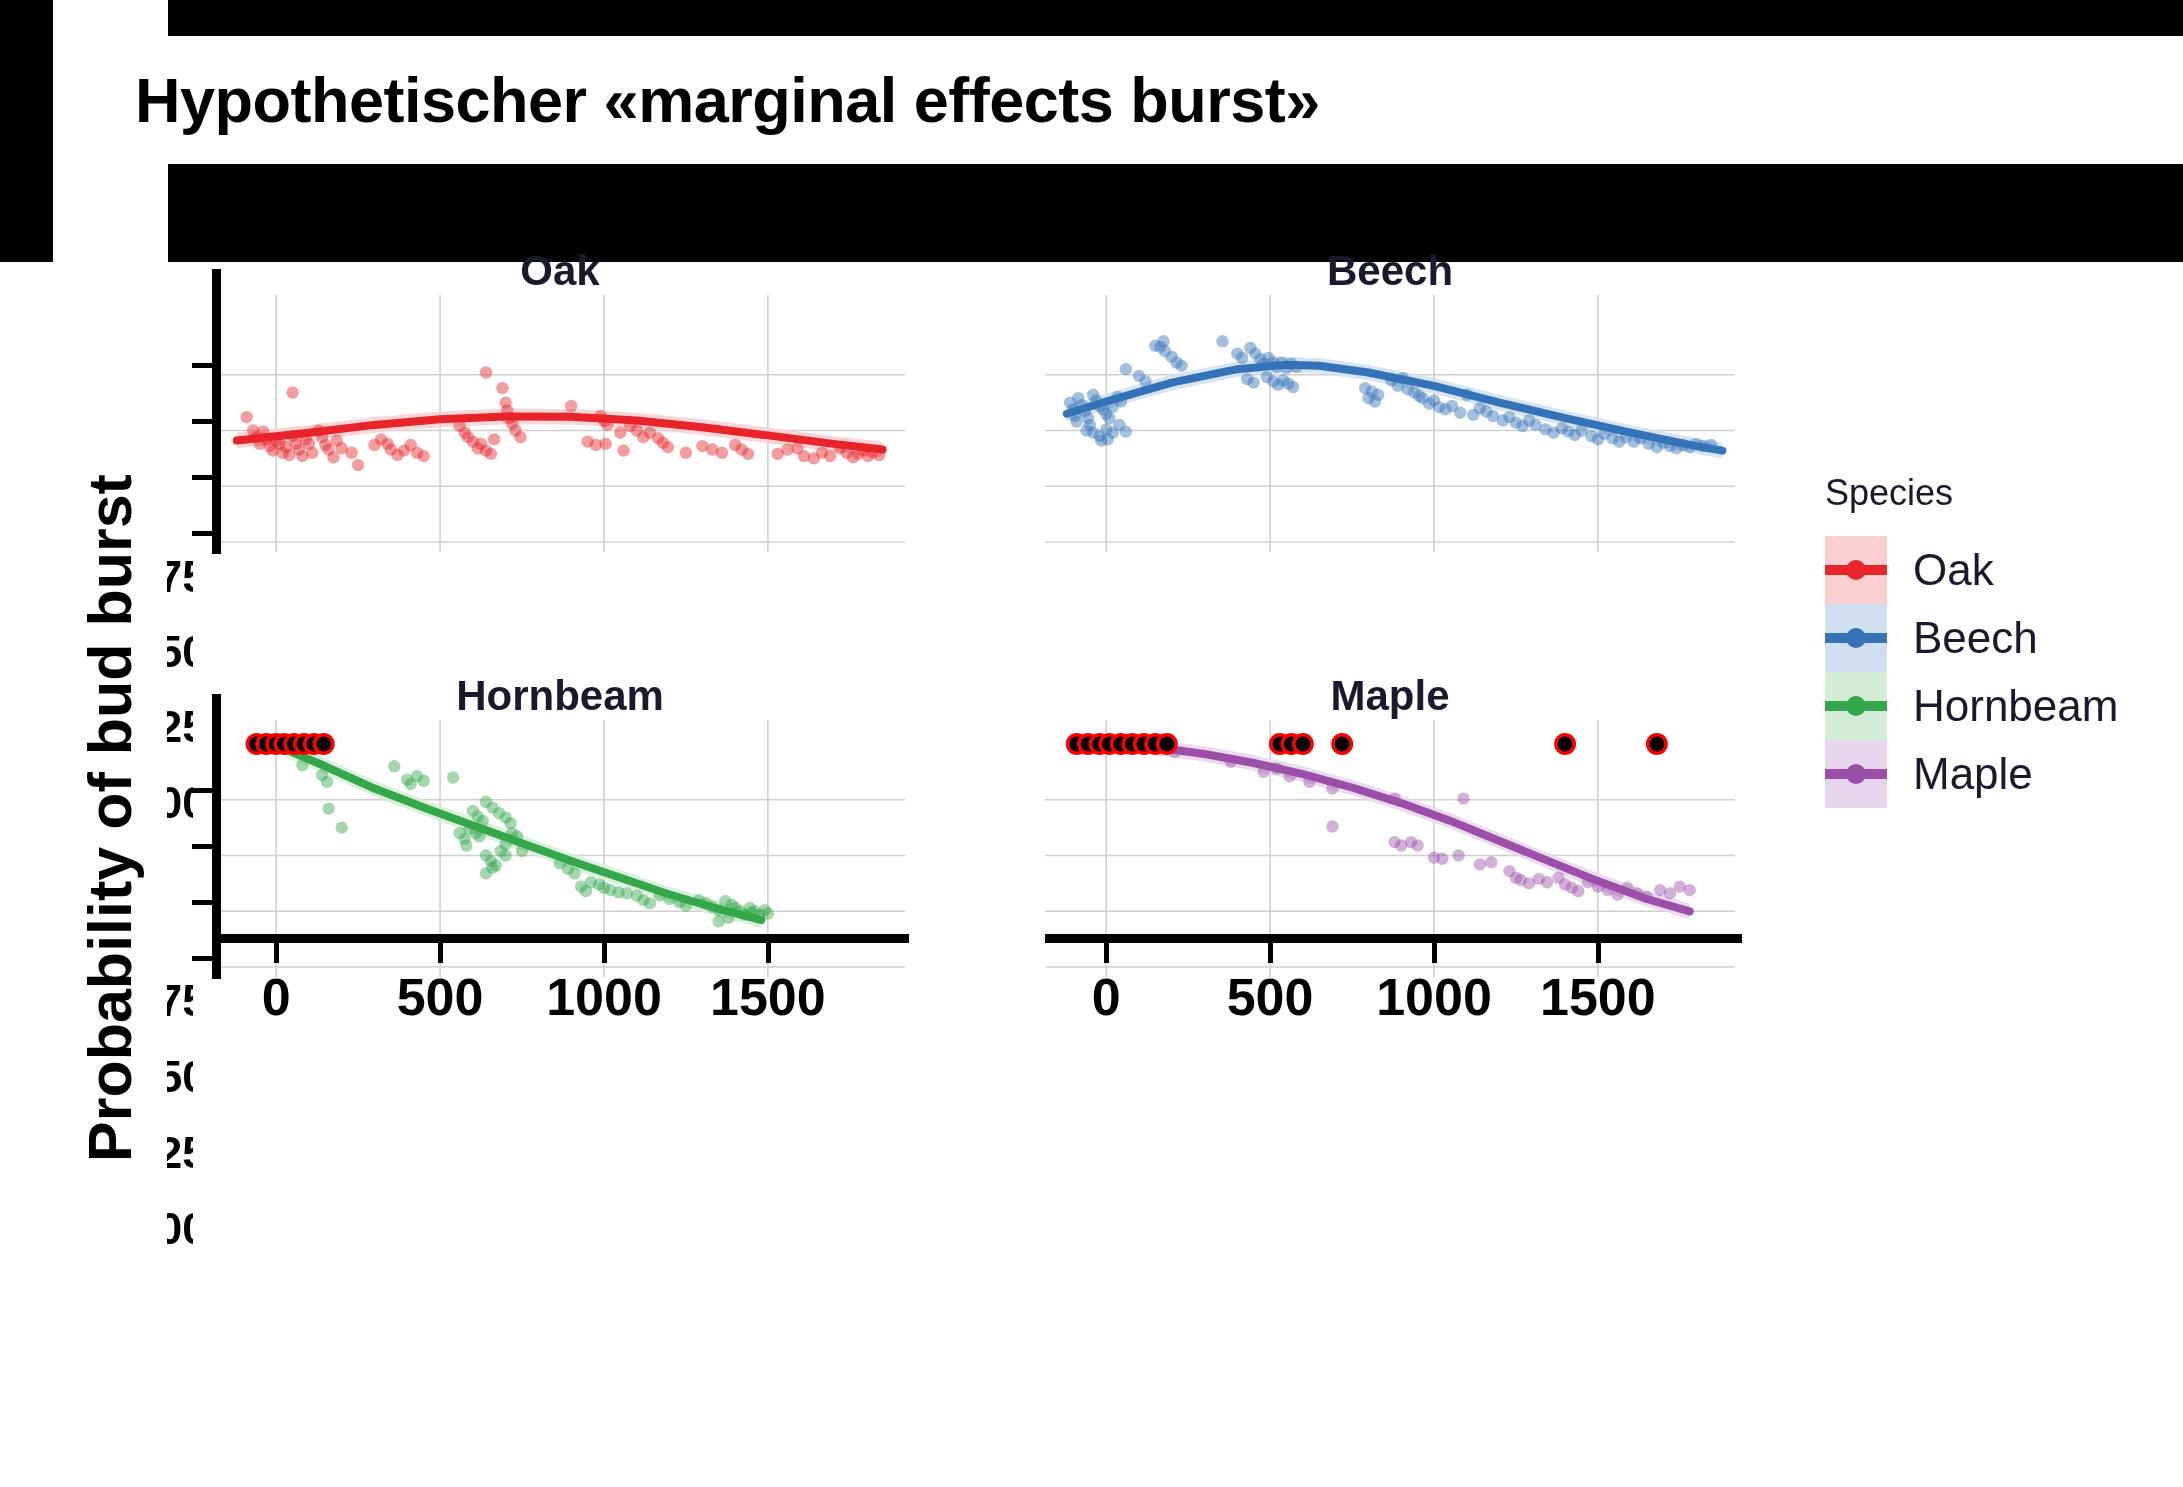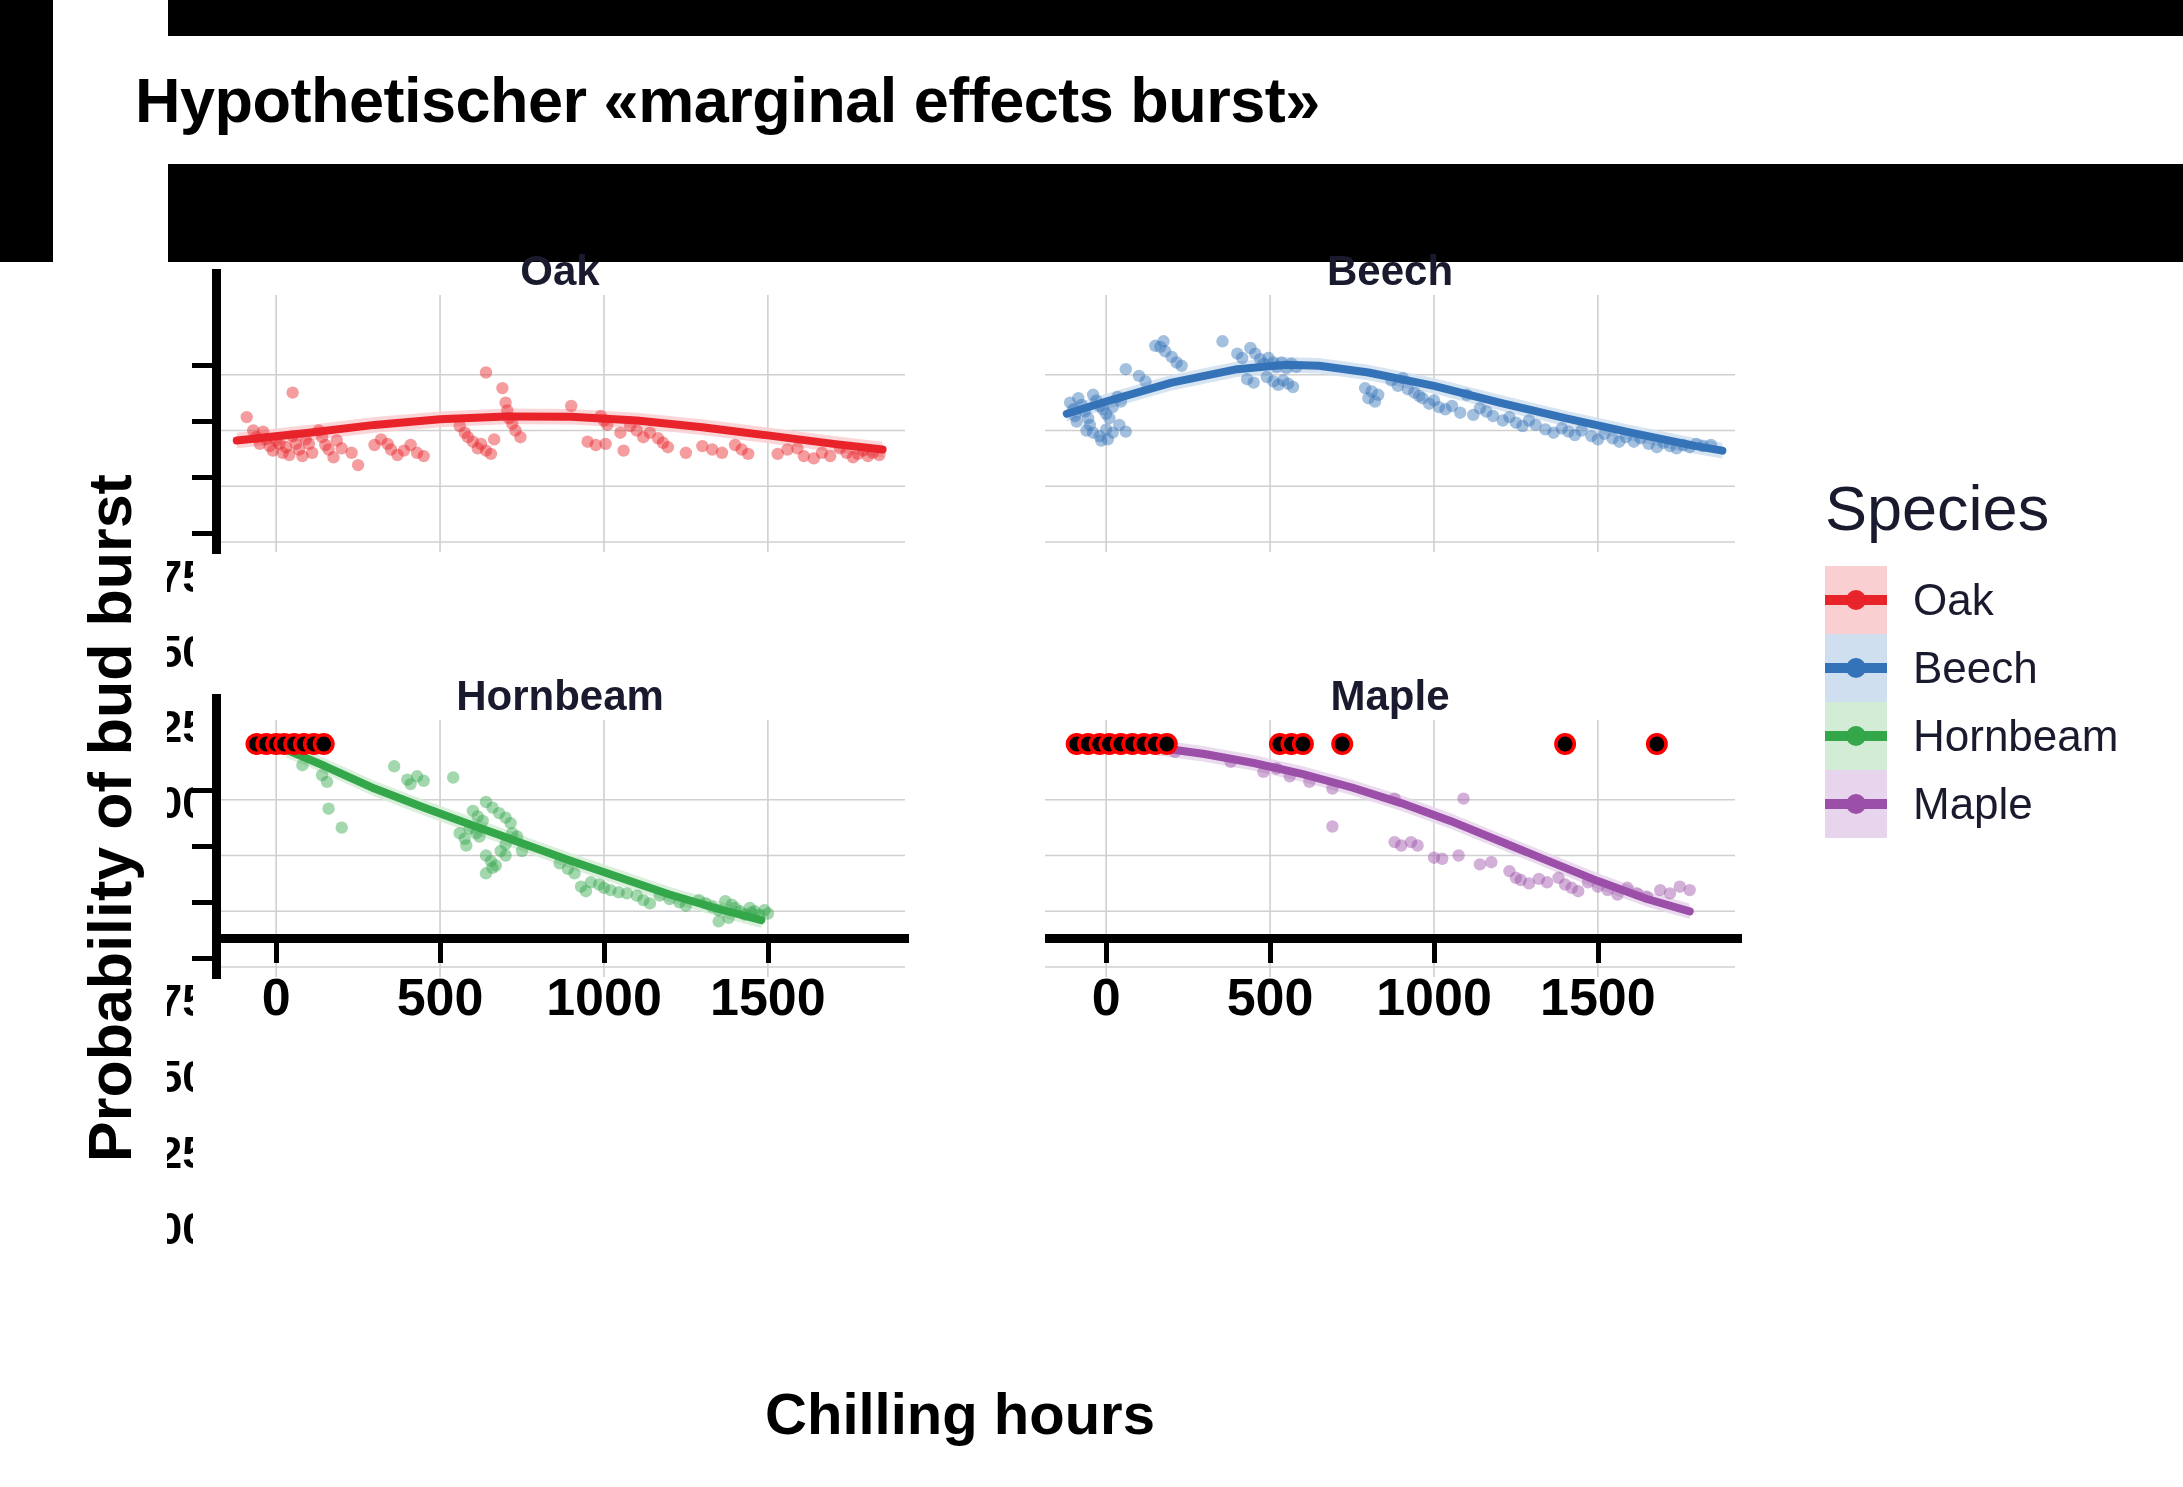--- a/index.html
+++ b/index.html
@@ -33,40 +33,39 @@
   .panel{position:absolute;}
   .panel-title{position:absolute;top:0;left:0;width:100%;text-align:center;
         font-size:42px;color:#1a1a2e;font-weight:600;white-space:nowrap;}
   .plotbox{position:absolute;left:0;top:48px;right:0;bottom:0;}
   .plotsvg{display:block;width:100%;height:100%;}
 
   .axisline{position:absolute;background:#000;}
 
   
   #legend{position:absolute;left:1825px;top:210px;width:350px;}
-  #legend-title{font-size:63px;color:#1a1a2e;margin-bottom:22px;white-space:nowrap;}
+  #legend-title{font-size:36px;color:#1a1a2e;margin-bottom:22px;white-space:nowrap;}
   .legend-row{display:flex;align-items:center;height:68px;}
   .legend-key{width:62px;height:68px;display:flex;align-items:center;justify-content:center;flex:0 0 62px;}
   .legend-key svg{display:block;}
   .legend-label{font-size:44px;color:#1a1a2e;margin-left:26px;white-space:nowrap;}
 </style>
 </head>
 <body>
 
 <div id="banner-black-left"></div>
 <div id="banner-black-top"></div>
 <div id="banner-black-bottom"></div>
 <div id="title-card"></div>
 <div id="page-title">Hypothetischer «marginal effects burst»</div>
 
 <div id="figure">
 
   <div class="ylab">Probability of bud burst</div>
 
-  <div class="xlab">Chilling hours</div>
 
   <div class="ytick" style="left:167px;top:290px;">
       <span>0.75</span>
     </div>
   <div class="ytick" style="left:167px;top:365px;">
       <span>0.50</span>
     </div>
   <div class="ytick" style="left:167px;top:440px;">
       <span>0.25</span>
     </div>

